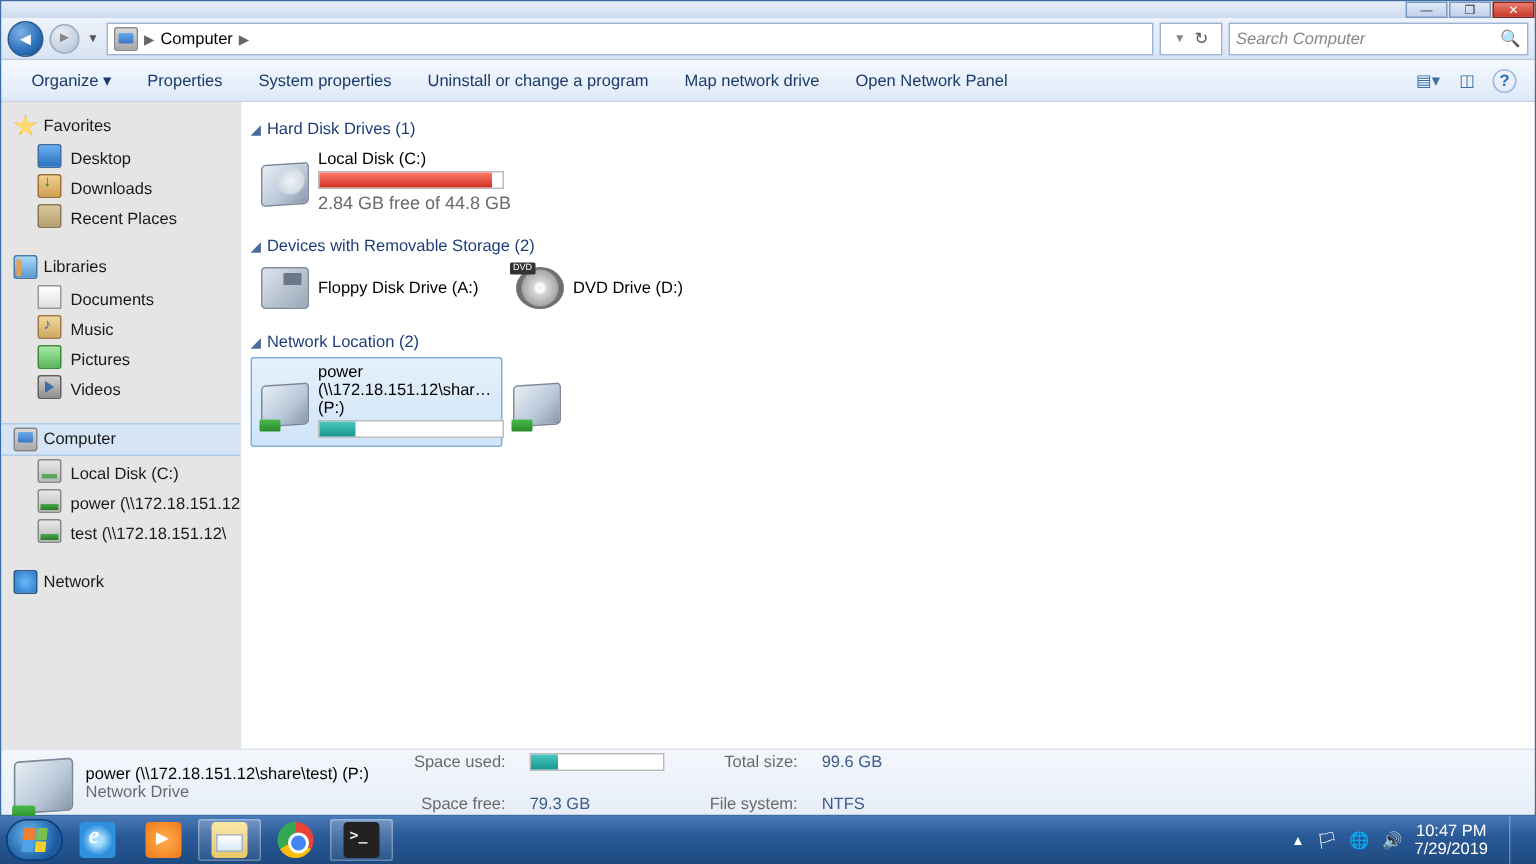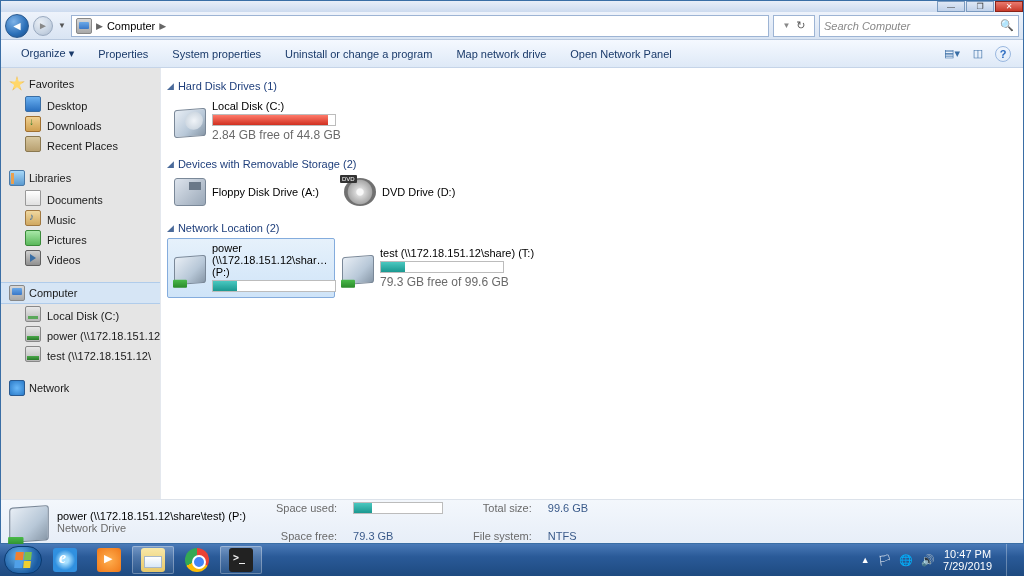--- a/index.html
+++ b/index.html
@@ -284,27 +284,20 @@
           <div class="big big-netdrv"></div>
           <div class="tile-body">
             <div class="tile-title" style="white-space:normal;line-height:12px;">power (\\172.18.151.12\share\test) (P:)</div>
             <div class="bar">
                 <div class="fill teal" style="width:20%"></div>
               </div>
           </div>
         </div>
         <div class="tile" style="width:260px">
           <div class="big big-netdrv"></div>
-          <div class="tile-body">
-            <div class="tile-title">test (\\172.18.151.12\share) (T:)</div>
-            <div class="bar">
-                <div class="fill teal" style="width:20%"></div>
-              </div>
-            <div class="tile-sub">79.3 GB free of 99.6 GB</div>
-          </div>
         </div>
       </div>
 
     </div>
   </div>
 
   <div class="details">
     <div class="det-icon big-netdrv" style="transform:skewY(-4deg) scale(1.1);"></div>
     <div class="det-text">
       <div class="t1">power (\\172.18.151.12\share\test) (P:)</div>

